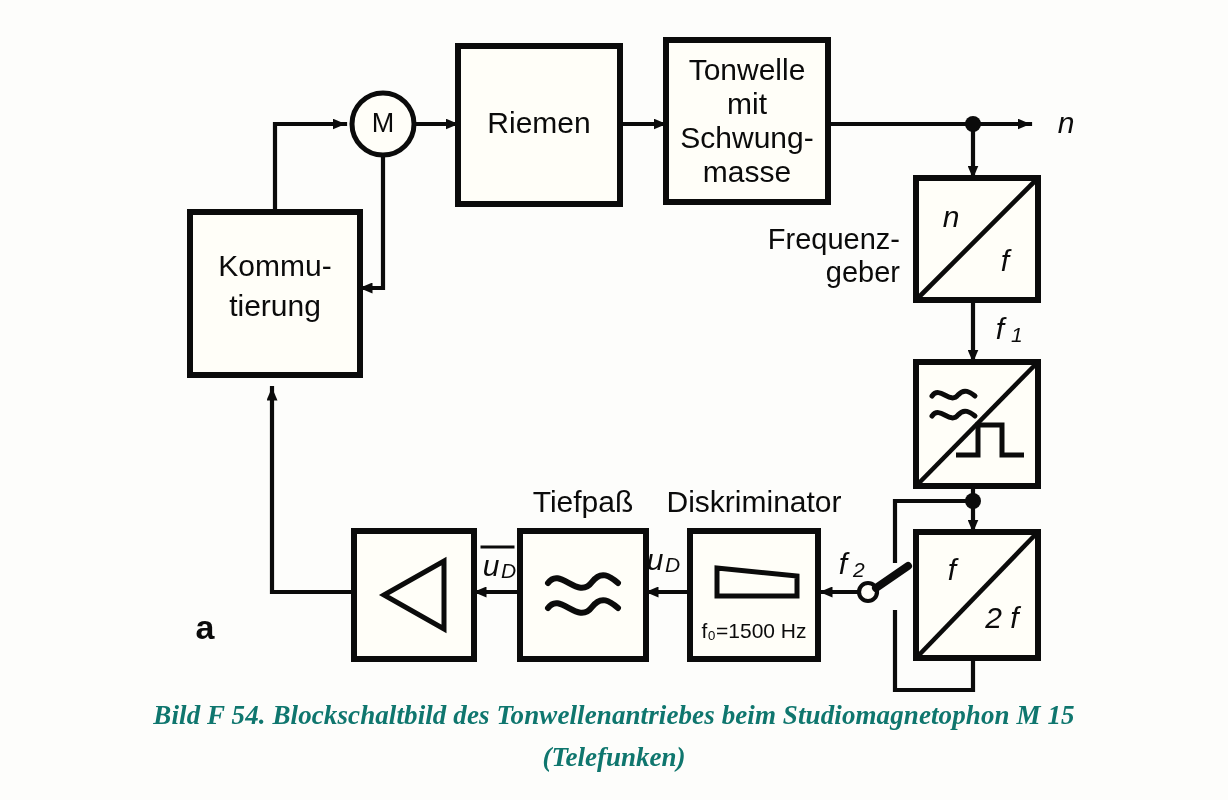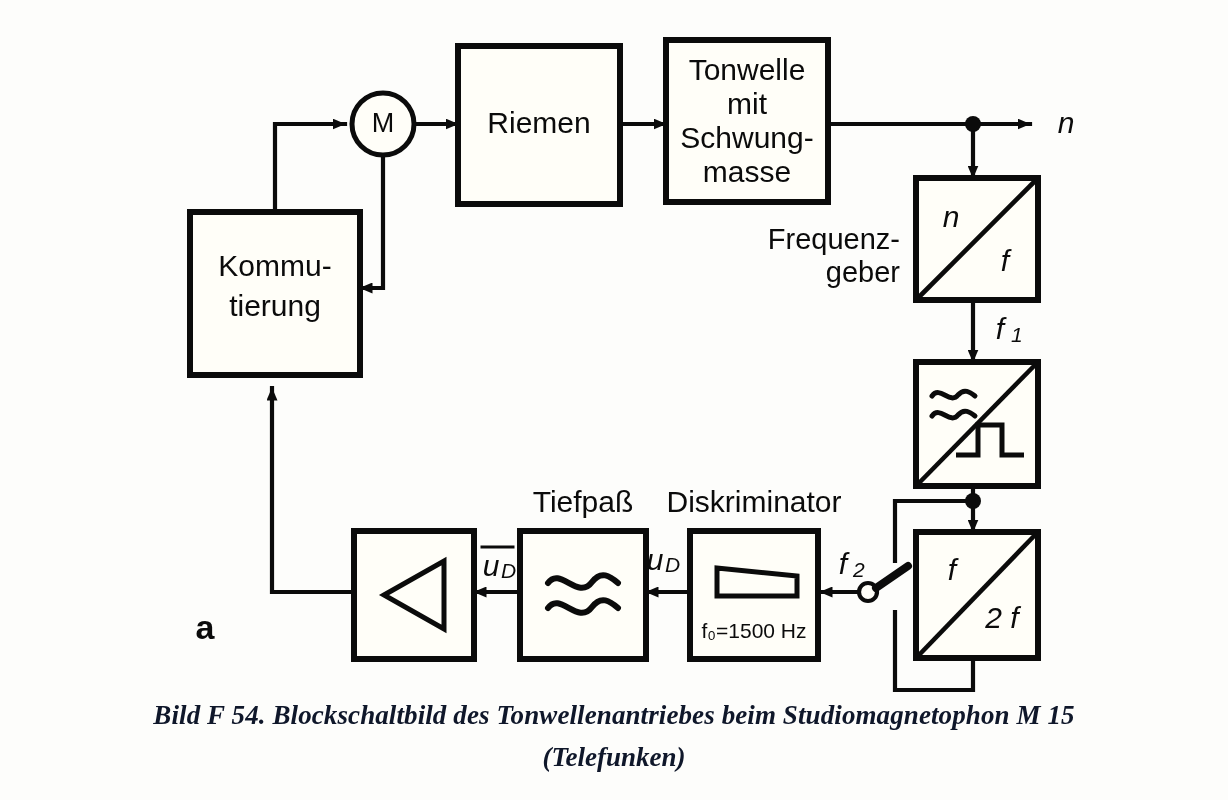--- a/index.html
+++ b/index.html
@@ -126,21 +126,21 @@
     dominant-baseline: middle;
   }
   .caption {
     position: absolute;
     left: 0;
     width: 1228px;
     text-align: center;
     font-family: "Liberation Serif", serif;
     font-style: italic;
     font-weight: bold;
-    color: #0f172a;
+    color: #0f766e;
   }
   #caption-line1 {
     top: 700px;
     font-size: 27px;
     letter-spacing: 0.1px;
   }
   #caption-line2 {
     top: 742px;
     font-size: 27px;
   }

